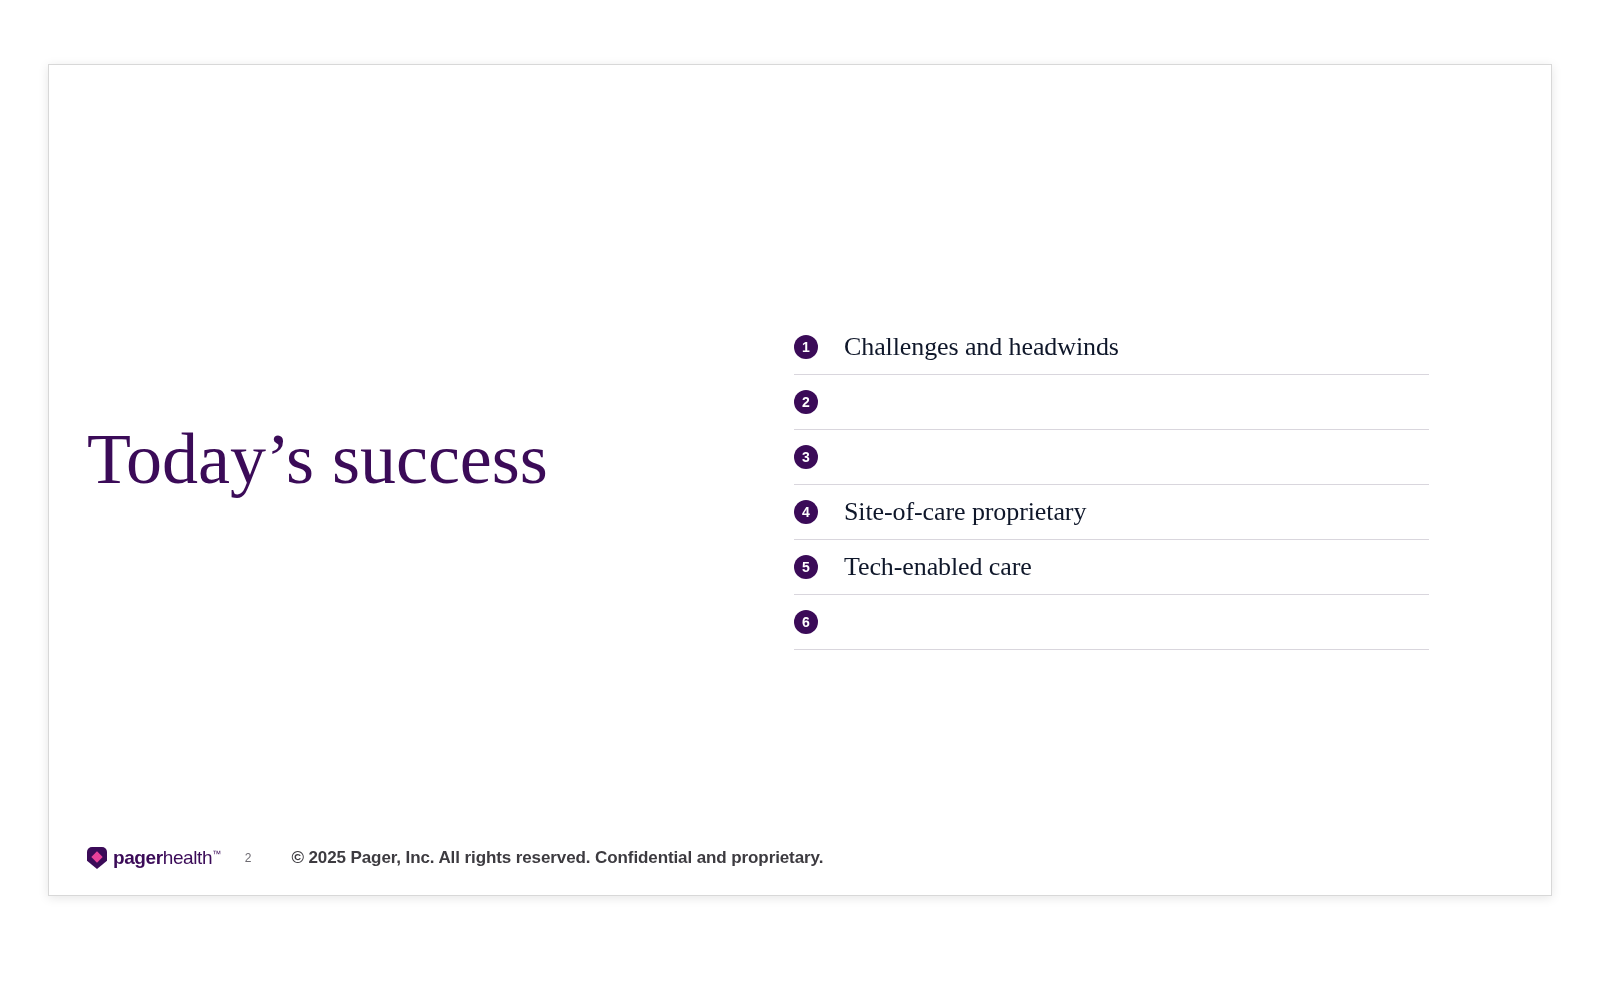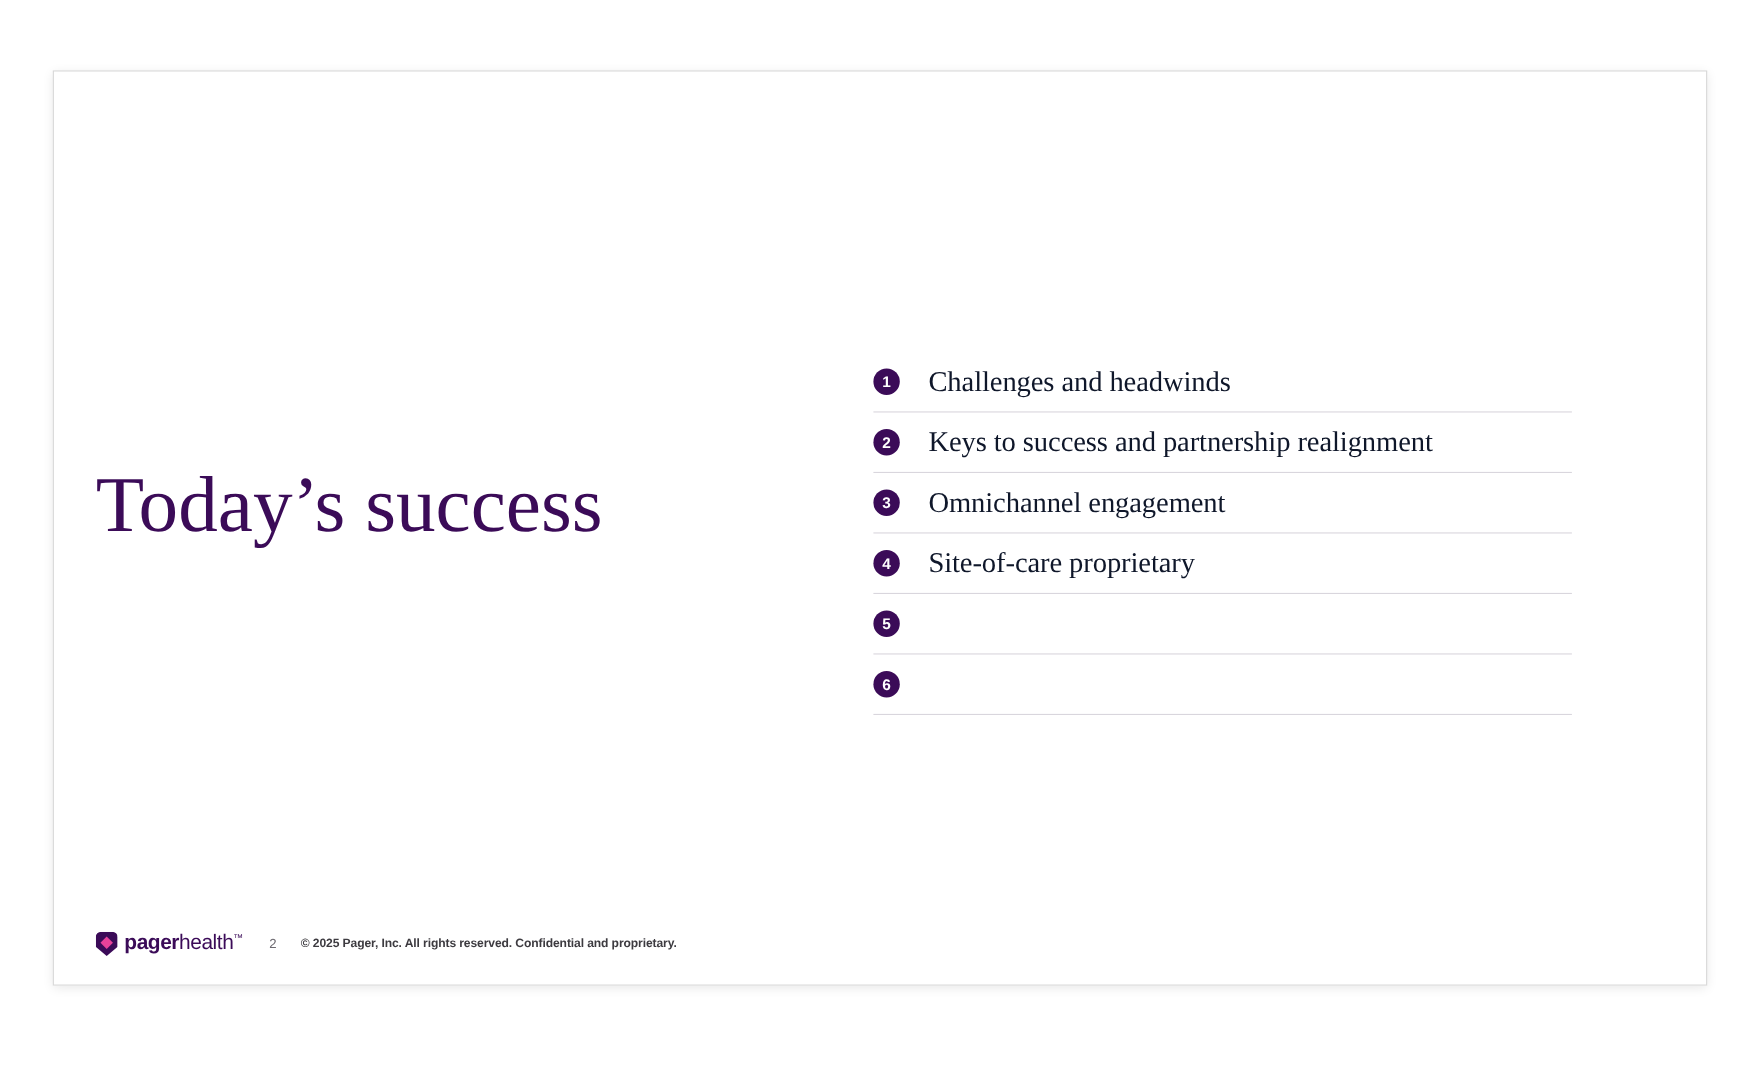--- a/index.html
+++ b/index.html
@@ -138,22 +138,22 @@
     color: #3b0b58;
   }
 
   .page-number {
     margin-left: 24px;
     font-size: 12px;
     color: #6d6a71;
   }
 
   .copyright {
-    margin-left: 22px;
-    font-size: 11px;
+    margin-left: 40px;
+    font-size: 17px;
     color: #3d3b40;
     font-weight: bold;
     letter-spacing: -0.1px;
   }
 </style>
 </head>
 <body>
 
 <div class="stage">
   <div class="slide">
@@ -162,35 +162,34 @@
 
     <div class="agenda">
 
       <div class="agenda-row">
         <div class="num-badge">1</div>
         <div class="agenda-label">Challenges and headwinds</div>
       </div>
 
       <div class="agenda-row">
         <div class="num-badge">2</div>
-        <div class="agenda-label">Keys to success and partnership realignment</div>
       </div>
 
       <div class="agenda-row">
         <div class="num-badge">3</div>
-        <div class="agenda-label">Omnichannel engagement</div>
       </div>
 
       <div class="agenda-row">
         <div class="num-badge">4</div>
         <div class="agenda-label">Site-of-care proprietary</div>
       </div>
 
       <div class="agenda-row">
         <div class="num-badge">5</div>
+        <div class="agenda-label">Tech-enabled care</div>
       </div>
 
       <div class="agenda-row">
         <div class="num-badge">6</div>
       </div>
 
     </div>
 
     <div class="footer">
       <div class="logo-mark">

